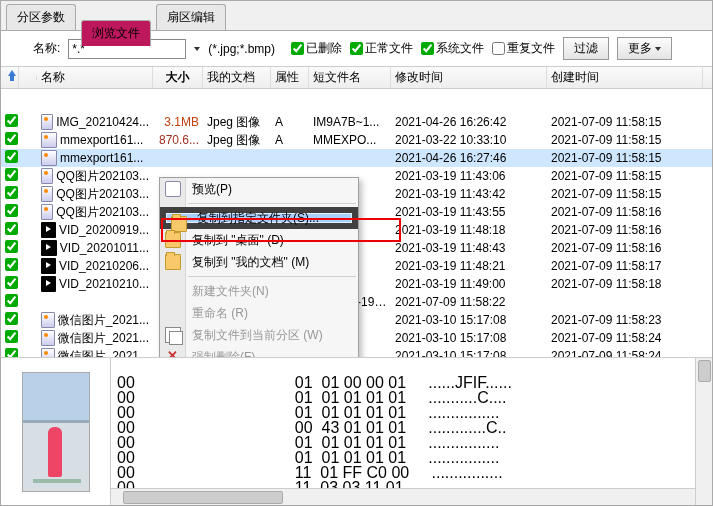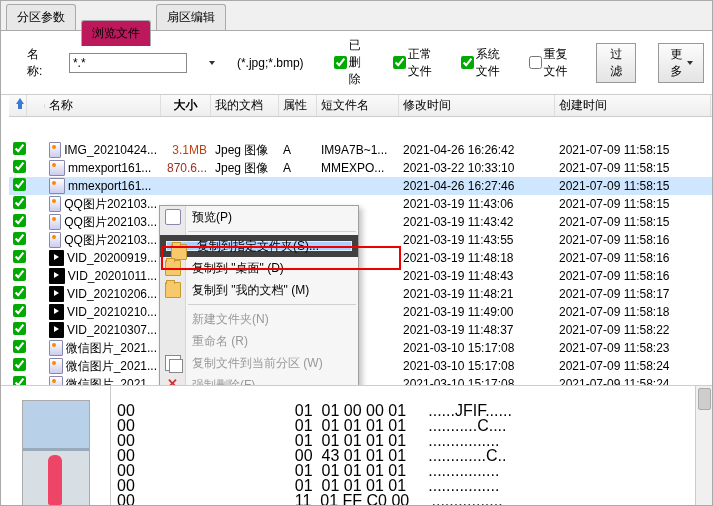--- a/index.html
+++ b/index.html
@@ -25,42 +25,42 @@
     border-bottom: none;
     background: #e8e8e8;
     margin-left: 5px;
     cursor: pointer;
     border-radius: 3px 3px 0 0;
   }
   .tab.active { background: #be185d; position: relative; top: 16px; }
   .toolbar {
     display: flex;
     align-items: center;
-    padding: 6px 8px;
-    gap: 22px;
+    padding: 6px 14px;
+    gap: 8px;
     border-bottom: 1px solid #ccc;
   }
   .toolbar .name-label { margin-left: 18px; }
   .name-input {
     width: 118px; height: 20px; border: 1px solid #888;
     padding: 1px 3px; font-size: 12px;
   }
   .ext-label { margin-right: 8px; }
   .chk { display: inline-flex; align-items: center; gap: 2px; }
   .chk input { accent-color: #0a0; }
   .btn {
     border: 1px solid #999; background: linear-gradient(#fcfcfc,#e4e4e4);
     padding: 2px 10px; cursor: pointer; font-size: 12px;
   }
   .more { display: inline-flex; align-items: center; gap: 3px; }
   .arrow-down {
     width: 0; height: 0; border-left: 3px solid transparent;
     border-right: 3px solid transparent; border-top: 4px solid #333;
   }
-  .table-wrap { height: 290px; overflow: hidden; position: relative; padding-left: 8px; }
+  .table-wrap { height: 290px; overflow: hidden; position: relative; }
   .thead, .trow {
     display: grid;
     grid-template-columns: 18px 18px 116px 50px 68px 38px 82px 156px 156px;
     align-items: center;
     height: 18px;
   }
   .thead {
     background: linear-gradient(#fafafa,#eee);
     border-bottom: 1px solid #ccc;
     font-weight: normal;
@@ -339,24 +339,20 @@
         <div class="sz"></div>
         <div></div>
         <div></div>
         <div></div>
         <div>2021-03-19 11:49:00</div>
         <div>2021-07-09 11:58:18</div>
       </div>
       <div class="trow">
         <div class="ckcell"><input type="checkbox" checked="" style=""></div>
         <div></div>
-        <div class="nameicon">
-          <span class="ficon vid"></span>
-          <span>VID_20210307...</span>
-        </div>
         <div class="sz"></div>
         <div></div>
         <div></div>
         <div></div>
         <div>2021-03-19 11:48:37</div>
         <div>2021-07-09 11:58:22</div>
       </div>
       <div class="trow">
         <div class="ckcell"><input type="checkbox" checked="" style=""></div>
         <div></div>

